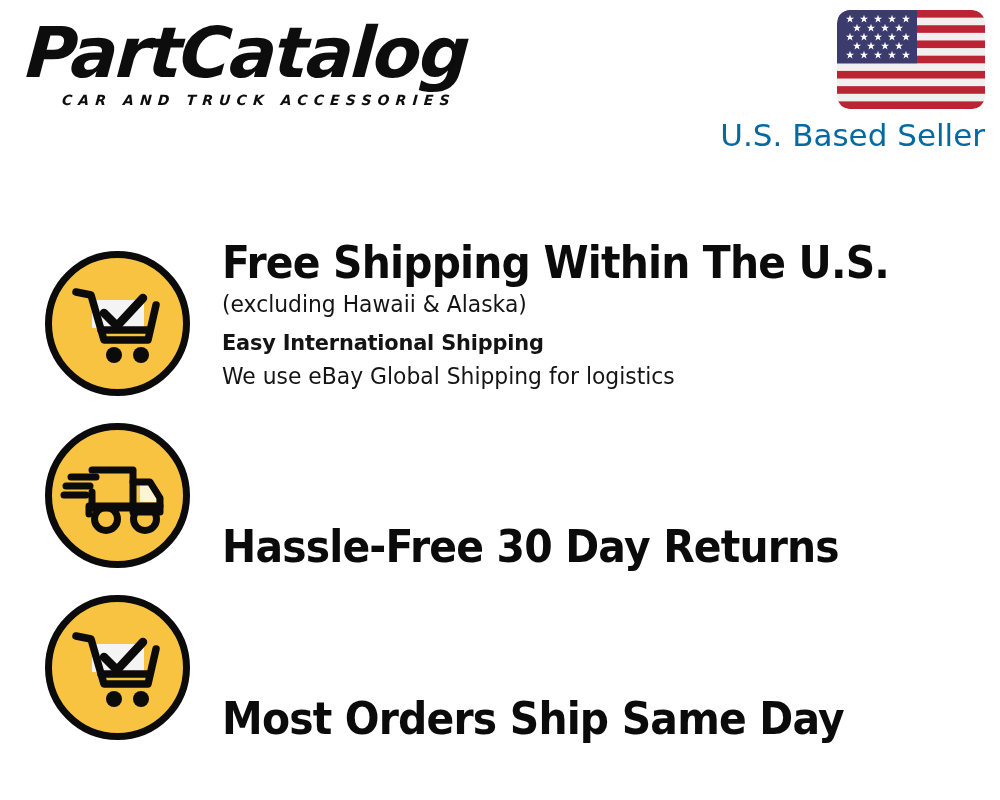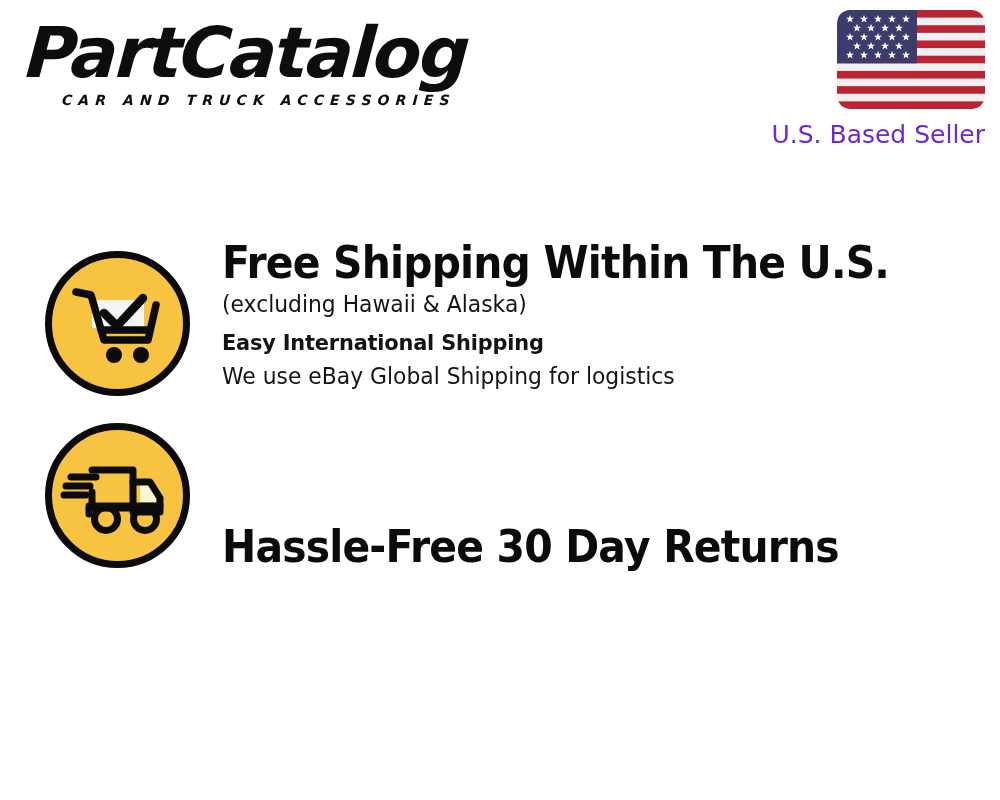--- a/index.html
+++ b/index.html
@@ -71,24 +71,24 @@
     margin-left: auto;
     width: 148px;
     height: 99px;
     border-radius: 13px;
     overflow: hidden;
   }
   #us-seller-label {
     display: block;
     margin-top: 8px;
     font-family: "DejaVu Sans", sans-serif;
-    font-size: 25px;
+    font-size: 31px;
     line-height: 36px;
     font-weight: 400;
-    color: #6d28d9;
+    color: #0369a1;
     white-space: nowrap;
   }
 
   
   #features {
     position: absolute;
     left: 0;
     top: 228px;
     width: 800px;
   }
@@ -251,14 +251,32 @@
         </g>
         <circle cx="62" cy="97" r="11.5" fill="none" stroke="#0b0b0b" stroke-width="7"></circle>
         <circle cx="101" cy="97" r="11.5" fill="none" stroke="#0b0b0b" stroke-width="7"></circle>
       </svg>
     </div>
     <div class="feature-text centered">
       <div class="feature-title">Hassle-Free 30 Day Returns</div>
     </div>
   </div>
 
+  <div class="feature-row">
+    <div class="feature-icon">
+      <svg viewBox="0 0 147 147" width="147" height="147">
+        <circle cx="73.5" cy="73.5" r="69" fill="#f8c341" stroke="#0b0b0b" stroke-width="7"></circle>
+        <path d="M48 78 L100 78 L100 50 L48 50 Z" fill="#f4f4f4"></path>
+        <g fill="none" stroke="#0b0b0b" stroke-width="7.5" stroke-linecap="round" stroke-linejoin="round">
+          <path d="M32 42 L47 45 L60 90 L104 90 L112 55"></path>
+          <path d="M57 80 L104 80"></path>
+        </g>
+        <path d="M60 63 L73 76 L99 48" fill="none" stroke="#0b0b0b" stroke-width="8.5" stroke-linecap="round" stroke-linejoin="round"></path>
+        <circle cx="70" cy="105" r="8" fill="#0b0b0b"></circle>
+        <circle cx="97" cy="105" r="8" fill="#0b0b0b"></circle>
+      </svg>
+    </div>
+    <div class="feature-text centered">
+      <div class="feature-title">Most Orders Ship Same Day</div>
+    </div>
+  </div>
 
 </div>
 
 </body></html>

